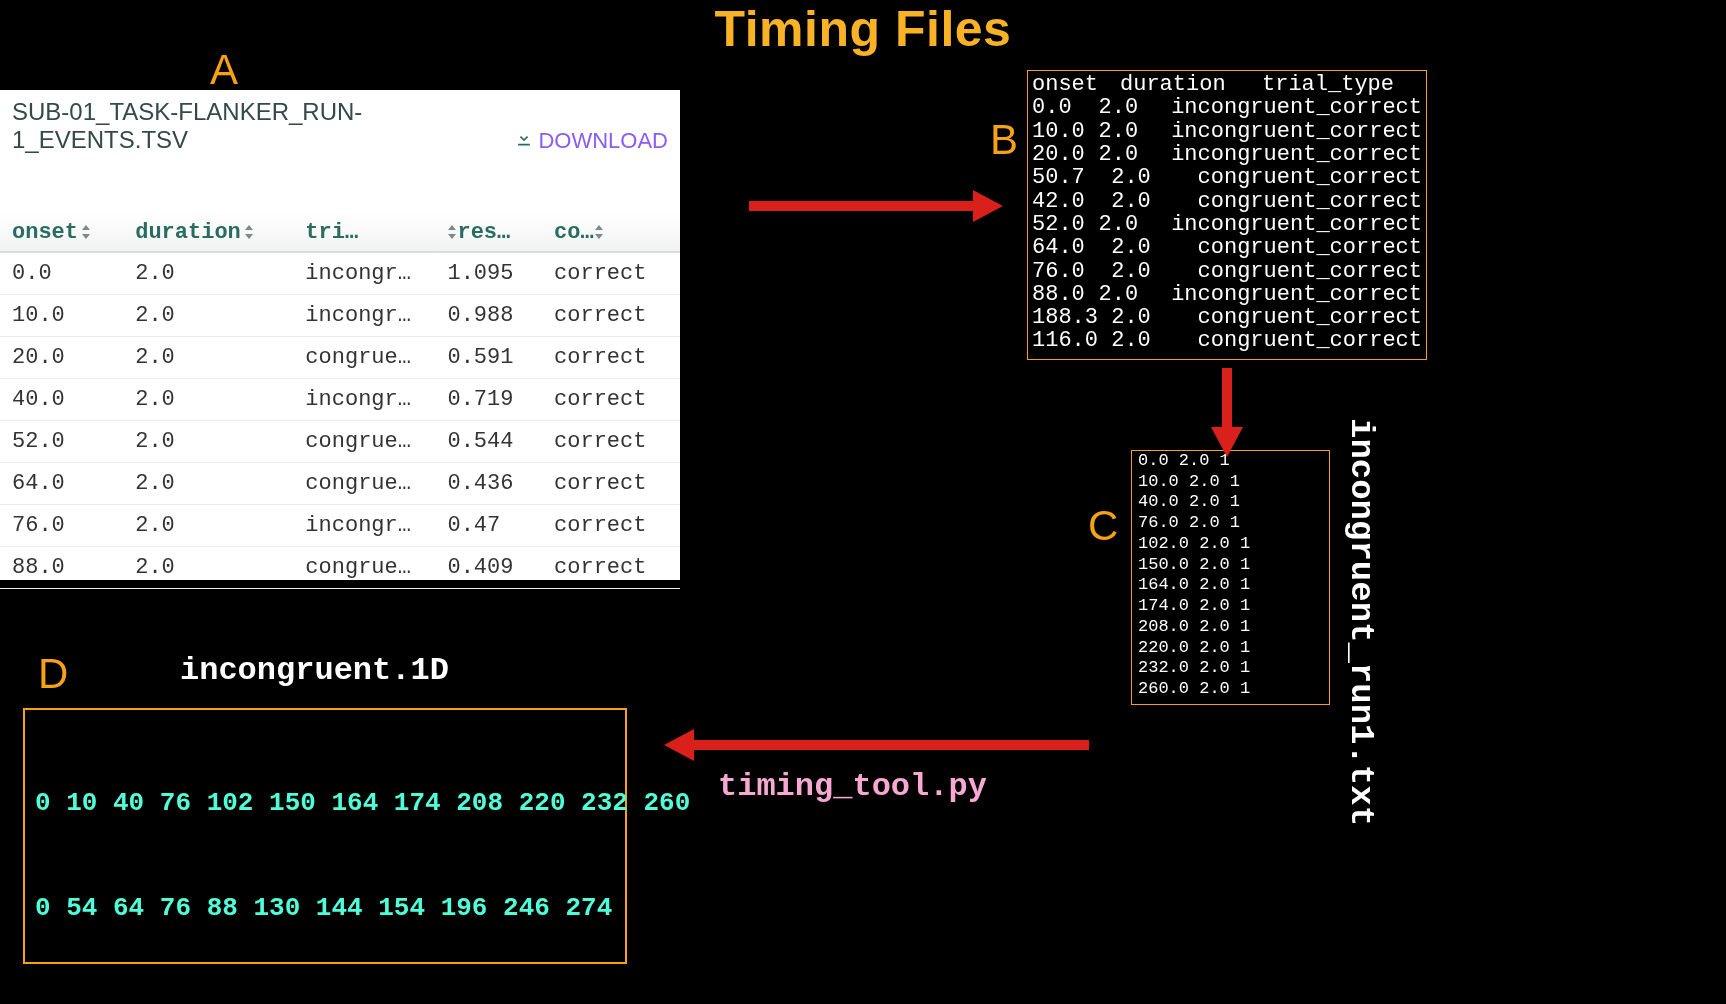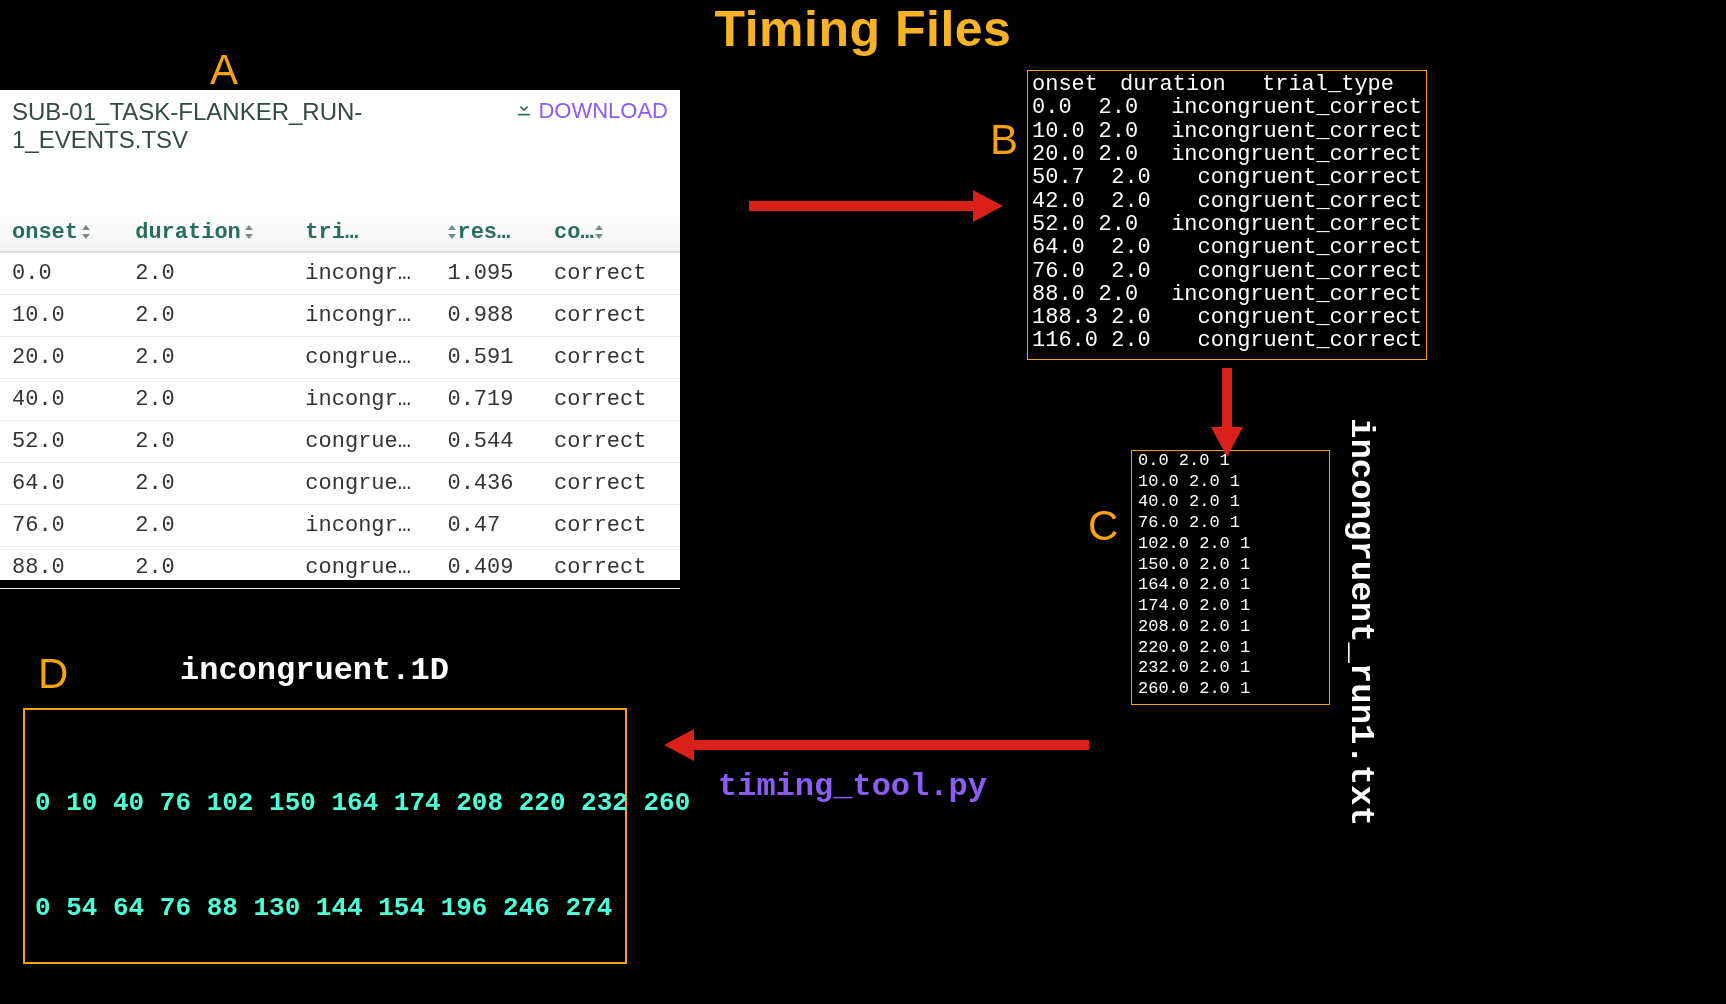--- a/index.html
+++ b/index.html
@@ -40,21 +40,21 @@
     width: 680px; height: 490px;
     background: #fff;
     color: #333;
   }
   .panelA-filename {
     font-family: "Helvetica Neue", Arial, sans-serif;
     color: #334a47;
     font-size: 24px;
     padding: 8px 12px 0 12px;
     display: flex;
-    align-items: flex-start;
+    align-items: flex-end;
     gap: 18px;
   }
   .download-link { color: #8b5cf6; font-size: 22px; display: inline-flex; align-items: center; gap: 4px; cursor: pointer; }
   .download-icon svg { width: 20px; height: 20px; fill: #2a6d60; }
 
   .panelA-table {
     margin: 60px 0 0 0;
     width: 100%;
     border-collapse: collapse;
     font-size: 22px;
@@ -138,21 +138,21 @@
     left: 180px; top: 652px;
     color: #fff;
     font-weight: 700;
     font-size: 32px;
   }
 
   
   .timing-tool-label {
     position: absolute;
     left: 718px; top: 768px;
-    color: #8b5cf6;
+    color: #f9a8d4;
     font-weight: 700;
     font-size: 32px;
   }
   .arrow-shaft {
     position: absolute;
     background: #d9201a;
   }
   .arrow-head-right {
     position: absolute;
     width: 0; height: 0;

